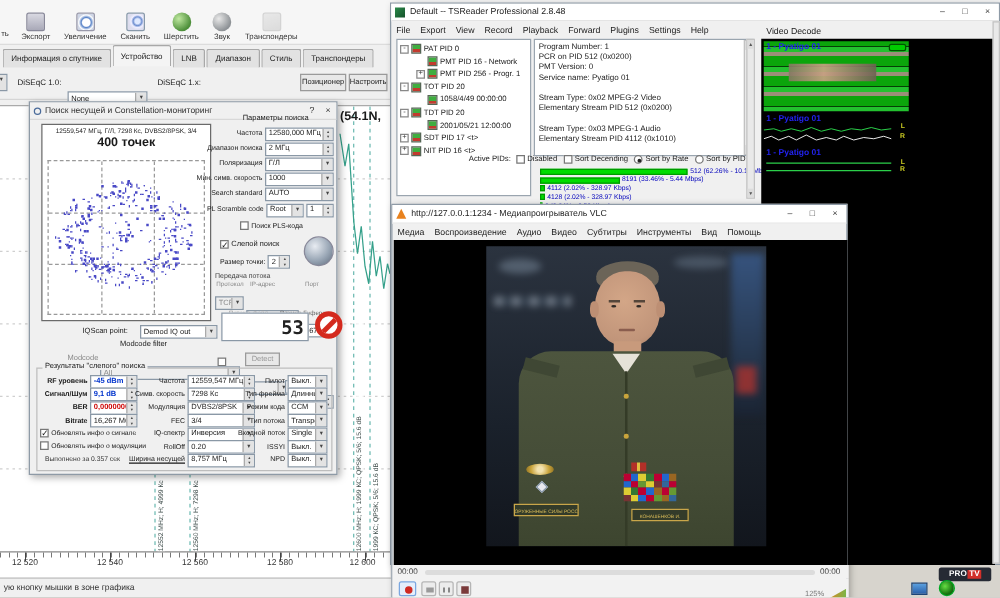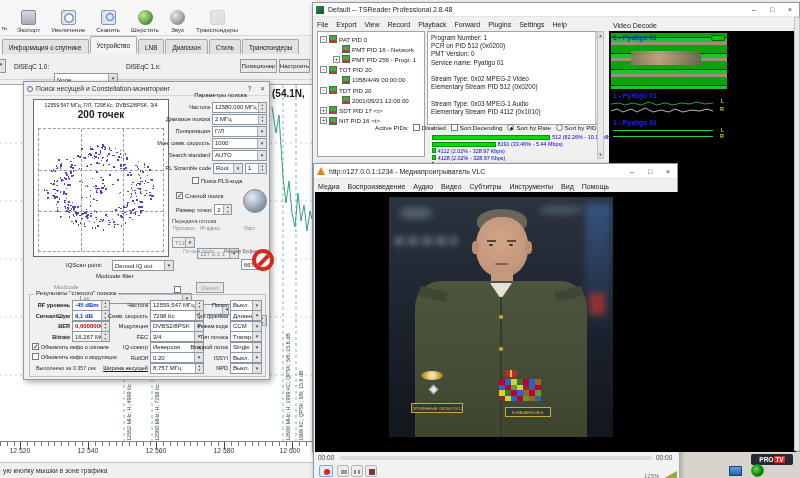--- a/index.html
+++ b/index.html
@@ -202,21 +202,21 @@
     <div class="abs" style="left:0;top:0;width:100%;height:14px;display:flex;align-items:center;background:#f0f0f0;border-bottom:1px solid #d8d8d8">
       <span style="width:6px;height:6px;border:1.2px solid #4a6b9a;border-radius:50%;margin:0 3px 0 3px"></span>
       <span style="font-size:6.8px;color:#333">Поиск несущей и Constellation-мониторинг</span>
       <span style="flex:1"></span>
       <span class="wbtn" style="width:13px;height:12px">?</span>
       <span class="wbtn" style="width:13px;height:12px">×</span>
     </div>
 
     <div class="abs" style="left:9px;top:17px;width:136px;height:158px;background:#fff;border:1px solid #6a6a6a">
       <div style="text-align:center;font-size:5.2px;margin-top:2px;white-space:nowrap;overflow:hidden">12559,547 МГц, Г/Л, 7298 Кс, DVBS2/8PSK, 3/4</div>
-      <div style="text-align:center;font-size:10px;font-weight:bold;margin-top:1px">200 точек</div>
+      <div style="text-align:center;font-size:10px;font-weight:bold;margin-top:1px">400 точек</div>
       <div id="constel" class="abs" style="left:4px;top:28px;width:126px;height:124px;border:1px dashed #999;overflow:hidden">
         <span class="dash-v" style="left:42px"></span>
         <span class="dash-v" style="left:84px"></span>
         <span class="dash-h" style="top:41px"></span>
         <span class="dash-h" style="top:82px"></span>
       <i style="left: 102.555px; top: 72.1013px;"></i>
           <i style="left: 28.4181px; top: 74.9057px;"></i>
           <i style="left: 63.2292px; top: 50.0751px;"></i>
           <i style="left: 24.5763px; top: 63.2324px;"></i>
           <i style="left: 91.8146px; top: 82.2564px;"></i>
@@ -699,20 +699,23 @@
       <span class="abs" style="left:11px;top:30px;font-size:5px;color:#999">Поток в файл</span>
       <span class="abs" style="left:52px;top:30px;font-size:5px;color:#666">Размер Буфера</span>
       <span class="drop field dis abs" style="left:0;top:39px;width:60px">
           <i>TSReader</i>
         </span>
       <span class="spin field abs" style="left:62px;top:39px;width:33px">
           <i>100000</i>
         </span>
     </div>
 
+    <div class="abs" style="left:153px;top:168px;width:70px;height:23px;background:#fff;border:1px solid #8a98a6;display:flex;align-items:center;justify-content:flex-end;padding-right:3px">
+      <span style="font-family:'DejaVu Sans Mono',monospace;font-size:15px;font-weight:bold;color:#222">53</span>
+    </div>
     <span class="abs" style="left:228px;top:167px;width:22px;height:22px;border-radius:50%;background:#fff;border:4px solid #d42a1e;transform:none;overflow:hidden">
       <span style="position:absolute;left:-3px;top:5px;width:22px;height:4px;background:#d42a1e;transform:rotate(-45deg)"></span>
     </span>
 
     <span class="abs" style="left:42px;top:180px;font-size:6px">IQScan point:</span>
     <span class="drop field abs" style="left:88px;top:178px;width:62px">
         <i>Demod IQ out</i>
       </span>
     <span class="abs" style="left:72px;top:191px;font-size:6px">Modcode filter</span>
     <span class="abs" style="left:30px;top:202px;font-size:6px;color:#888">Modcode</span>

